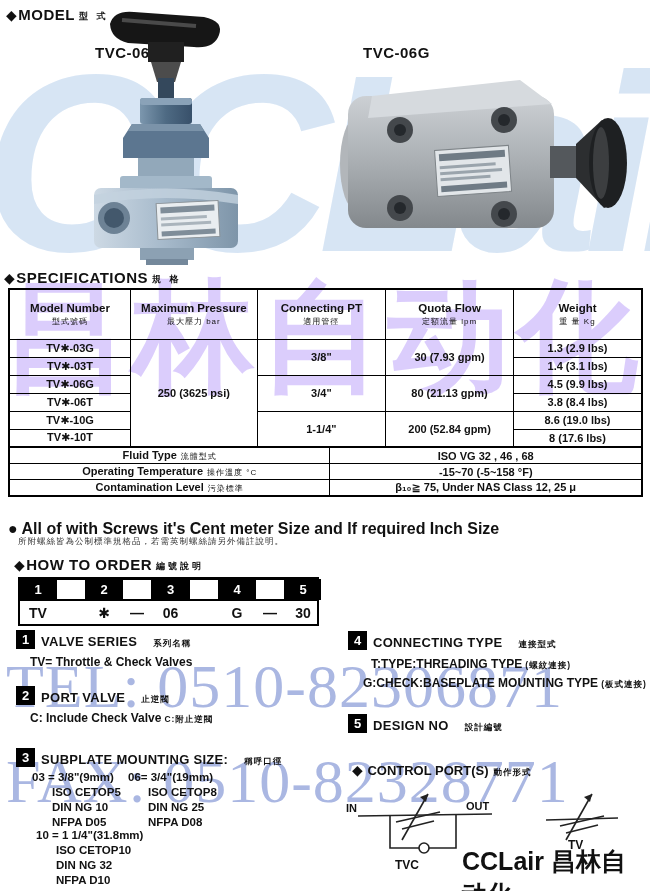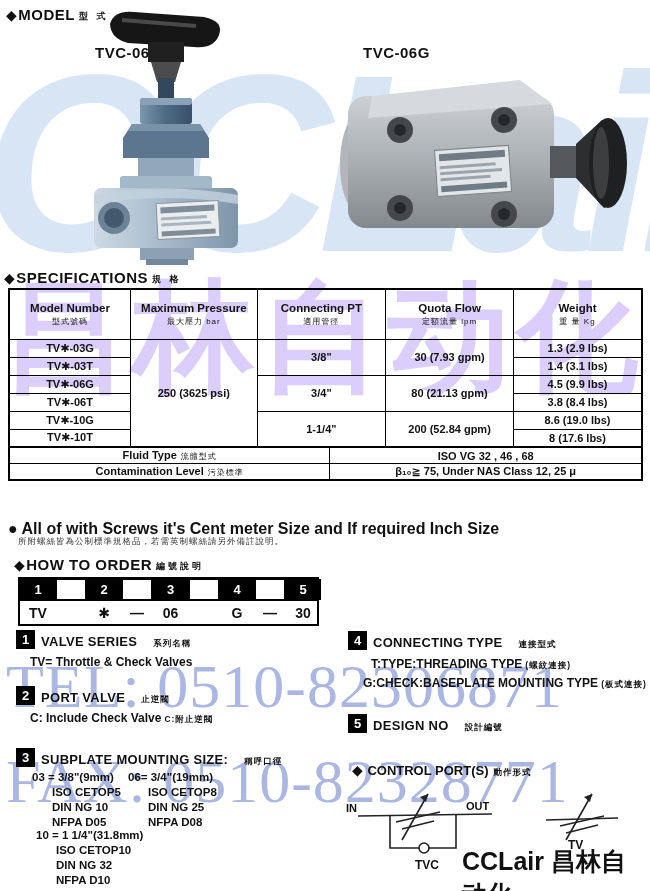--- a/index.html
+++ b/index.html
@@ -259,20 +259,24 @@
       <colgroup>
           <col style="width:50.7%">
           <col style="width:49.3%">
         </colgroup>
       <tbody>
           <tr>
         <td class="lbl"><span>Fluid Type</span><span class="cn">流體型式</span></td>
         <td>ISO VG 32 , 46 , 68</td>
       </tr>
       <tr>
+        <td class="lbl"><span>Operating Temperature</span><span class="cn">操作溫度  °C</span></td>
+        <td>-15~70 (-5~158 °F)</td>
+      </tr>
+      <tr>
         <td class="lbl"><span>Contamination Level</span><span class="cn">污染標準</span></td>
         <td>β₁₀≧ 75, Under NAS Class 12, 25 μ</td>
       </tr>
     </tbody>
       </table>
   </div>
 
   <div class="abs fg note-en" style="left:8px; top:520px;">
     <span>●</span> <span>All of with Screws it's Cent meter Size and If required Inch Size</span>
   </div>
@@ -368,21 +372,21 @@
     <text x="2" y="24" font-size="11" font-weight="bold" fill="#111">IN</text>
     <text x="122" y="22" font-size="11" font-weight="bold" fill="#111">OUT</text>
     <path class="ln" d="M14 28 L148 26"></path>
     <path class="ln" d="M52 34 L96 24"></path>
     <path class="ln" d="M58 41 L90 33"></path>
     <path class="ln" d="M58 52 L84 6"></path>
     <polygon points="84,6 76,9 82,14" fill="#222"></polygon>
     <path class="ln" d="M46 28 L46 60 L112 60 L112 27"></path>
     <circle cx="80" cy="60" r="5" fill="#fff" stroke="#222" stroke-width="1.6"></circle>
   </svg>
-  <div class="abs fg sym-label" style="left:395px; top:858px;margin-left:20px;">TVC</div>
+  <div class="abs fg sym-label" style="left:395px; top:858px;">TVC</div>
 
   <svg class="abs fg" style="left:540px; top:786px;" width="84" height="56" viewBox="0 0 84 56">
     <path class="ln" d="M6 34 L78 32"></path>
     <path class="ln" d="M20 40 L64 30"></path>
     <path class="ln" d="M26 47 L58 39"></path>
     <path class="ln" d="M26 54 L52 8"></path>
     <polygon points="52,8 44,11 50,16" fill="#222"></polygon>
   </svg>
   <div class="abs fg sym-label" style="left:568px; top:838px;">TV</div>
 

